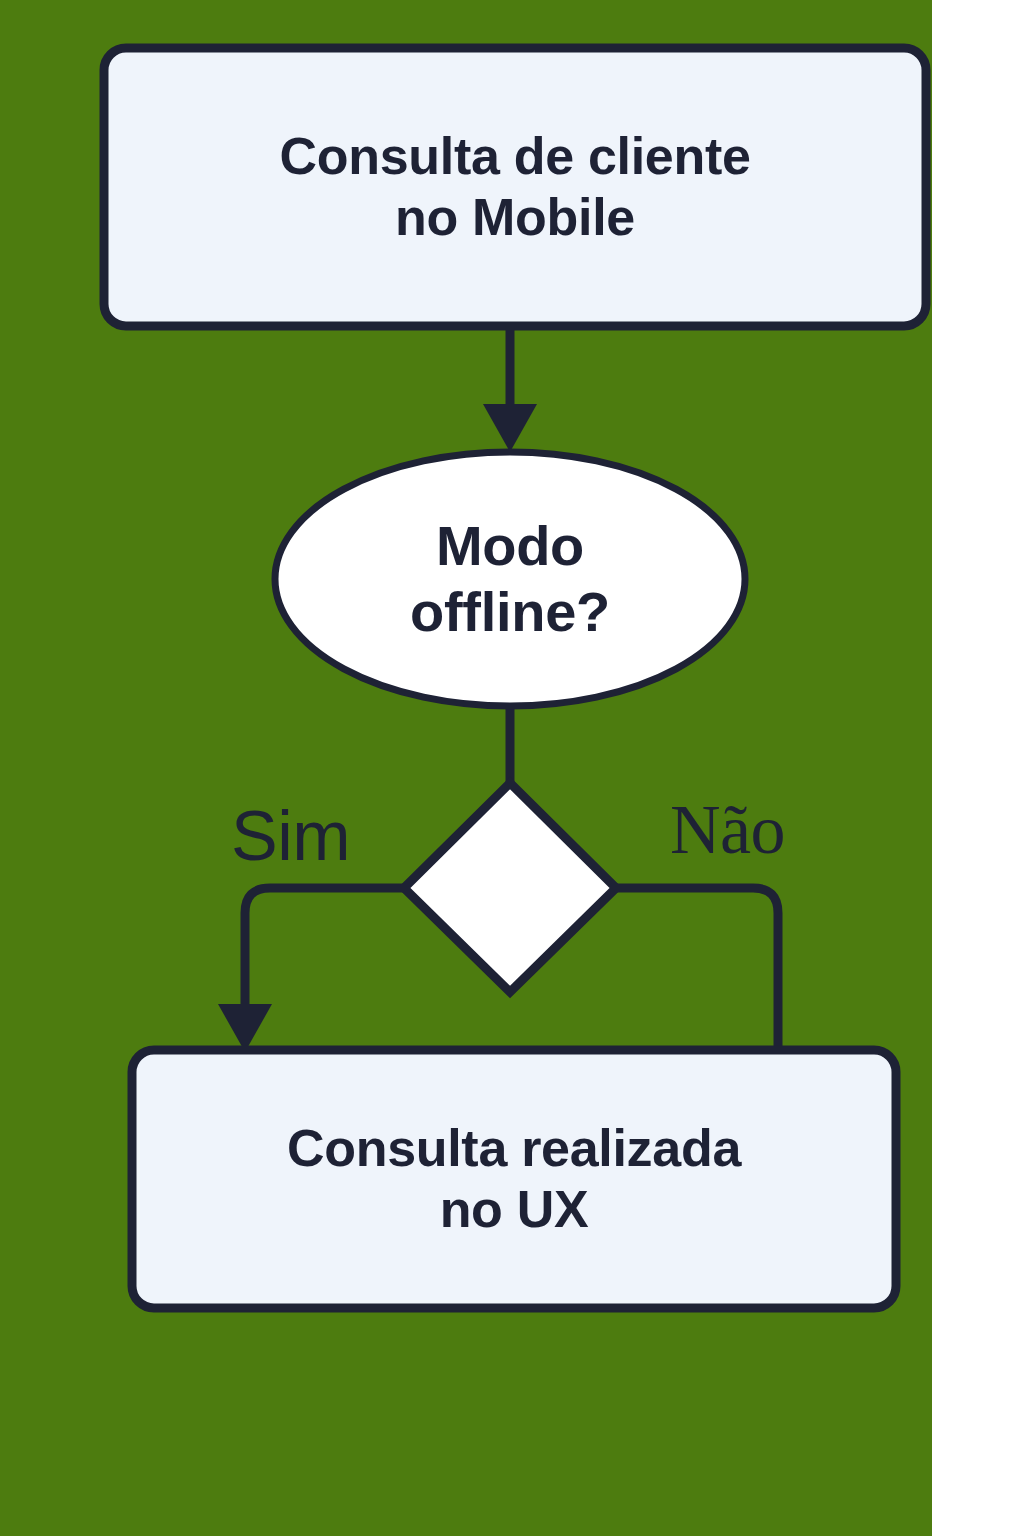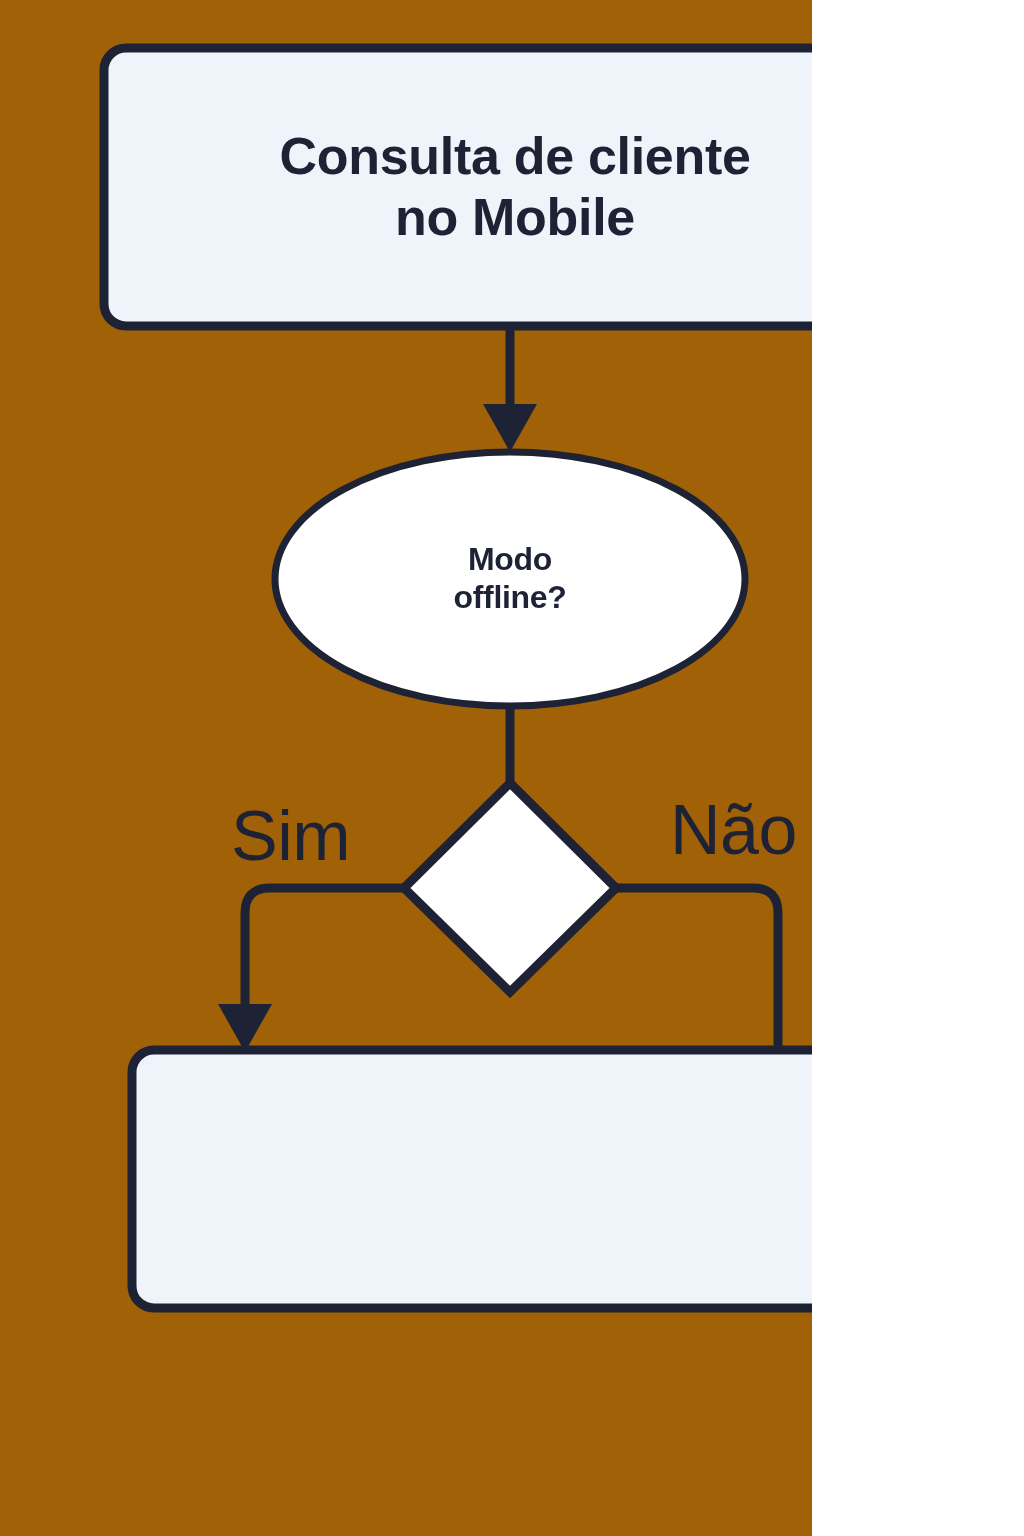--- a/index.html
+++ b/index.html
@@ -6,23 +6,23 @@
   html, body {
     margin: 0;
     padding: 0;
     background: #ffffff;
   }
   body {
     font-family: "Liberation Sans", sans-serif;
   }
   #canvas {
     position: relative;
-    width: 812px;
+    width: 932px;
     height: 1536px;
-    background: #a16207;
+    background: #4d7c0f;
     overflow: hidden;
   }
   #flow-svg {
     position: absolute;
     top: 0;
     left: 0;
     width: 1024px;
     height: 1536px;
   }
   .node-label {
@@ -36,38 +36,38 @@
     white-space: pre-line;
   }
   .process-label {
     font-weight: bold;
     font-size: 52px;
     line-height: 1.18;
     letter-spacing: -0.3px;
   }
   .decision-label {
     font-weight: bold;
-    font-size: 32px;
+    font-size: 56px;
     line-height: 1.18;
     letter-spacing: -0.3px;
   }
   .edge-label {
     position: absolute;
     font-weight: normal;
     font-size: 70px;
     line-height: 1;
     color: #1e2235;
     letter-spacing: -0.5px;
     white-space: nowrap;
   }
   #node-start-label { left: 104px; top: 48px;  width: 822px; height: 278px; }
   #node-decision-label { left: 280px; top: 452px; width: 460px; height: 254px; }
   #node-end-label   { left: 132px; top: 1050px; width: 764px; height: 258px; }
   #edge-label-sim   { left: 231px; top: 801px; }
-  #edge-label-nao   { left: 670px; top: 795px; }
+  #edge-label-nao   { left: 670px; top: 795px; font-family: Liberation Serif, serif; }
 </style>
 </head>
 <body>
 
 <div id="canvas">
 
   <svg id="flow-svg" viewBox="0 0 1024 1536" aria-hidden="true">
 
     <rect x="104" y="48" width="822" height="278" rx="22" ry="22" fill="#eff4fb" stroke="#1e2235" stroke-width="9"></rect>
 
@@ -87,18 +87,20 @@
 
     <rect x="132" y="1050" width="764" height="258" rx="22" ry="22" fill="#eff4fb" stroke="#1e2235" stroke-width="9"></rect>
   </svg>
 
   <div class="node-label process-label" id="node-start-label">Consulta de cliente
 no Mobile</div>
 
   <div class="node-label decision-label" id="node-decision-label">Modo
 offline?</div>
 
+  <div class="node-label process-label" id="node-end-label">Consulta realizada
+no UX</div>
 
   <div class="edge-label" id="edge-label-sim">Sim</div>
 
   <div class="edge-label" id="edge-label-nao">Não</div>
 
 </div>
 
 </body></html>

